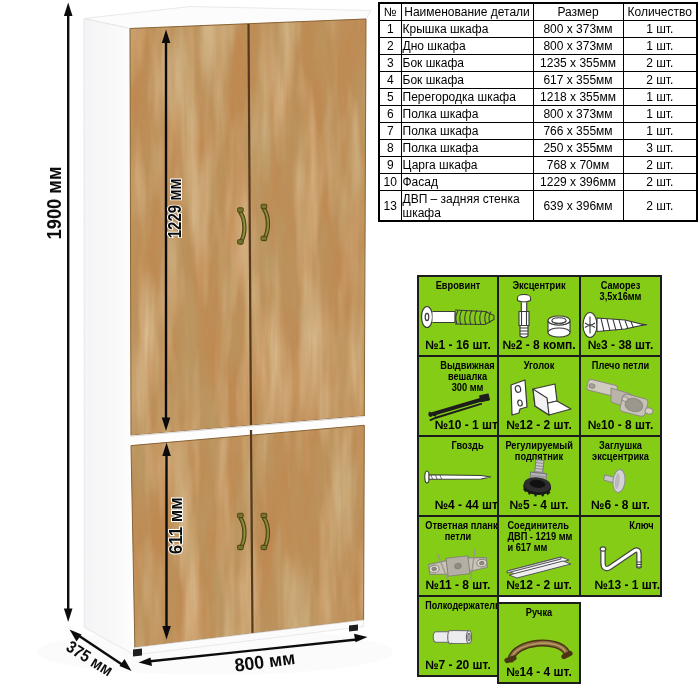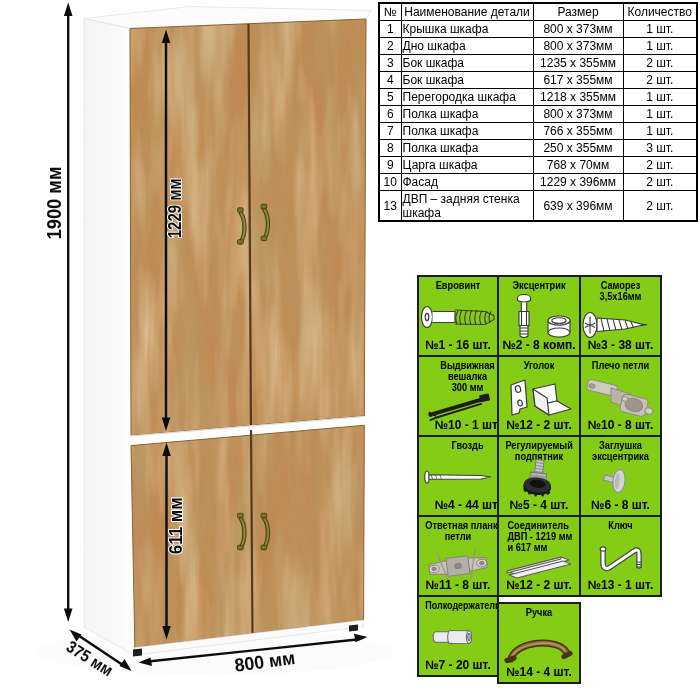--- a/index.html
+++ b/index.html
@@ -390,21 +390,21 @@
 <svg class="hwi" style="top:36px;" width="80" height="28" viewBox="0 0 80 28">
 <g fill="#fafafa" stroke="#55555a" stroke-width="1">
 <path d="M8,18 L62,4 L70,7 L16,21 Z"></path>
 <path d="M8,18 L62,4 L62,6 L8,20 Z" fill="#d9d9dc"></path>
 <path d="M10,22 L64,8 L72,11 L18,25 Z" fill="#eeeeef"></path>
 </g>
 </svg>
 <div class="hwn">№12 - 2 шт.</div>
 </div>
 
-<div class="hwcell" style="left:579px;top:515px;width:83px;height:82px;">
+<div class="hwcell" style="left:579px;top:515px;width:83px;height:82px;text-align:right;">
 <div class="hwt">Ключ</div>
 <svg class="hwi" style="top:26px;" width="82" height="42" viewBox="0 0 82 42">
 <g fill="none" stroke-linejoin="round" stroke-linecap="round">
 <path d="M22,7 L22,20 Q22,27 28,25 L53,8 Q58,5 58,11 L58,23" stroke="#47474a" stroke-width="5.5"></path>
 <path d="M22,7 L22,20 Q22,27 28,25 L53,8 Q58,5 58,11 L58,23" stroke="#ffffff" stroke-width="3"></path>
 <ellipse cx="22" cy="6" rx="2.8" ry="2.2" fill="#fff" stroke="#47474a" stroke-width="1.2"></ellipse>
 <path d="M55.5,19 l5,0 M55.5,21.5 l5,0 M55.5,24 l5,0" stroke="#47474a" stroke-width="1"></path>
 </g>
 </svg>
 <div class="hwn">№13 - 1 шт.</div>

